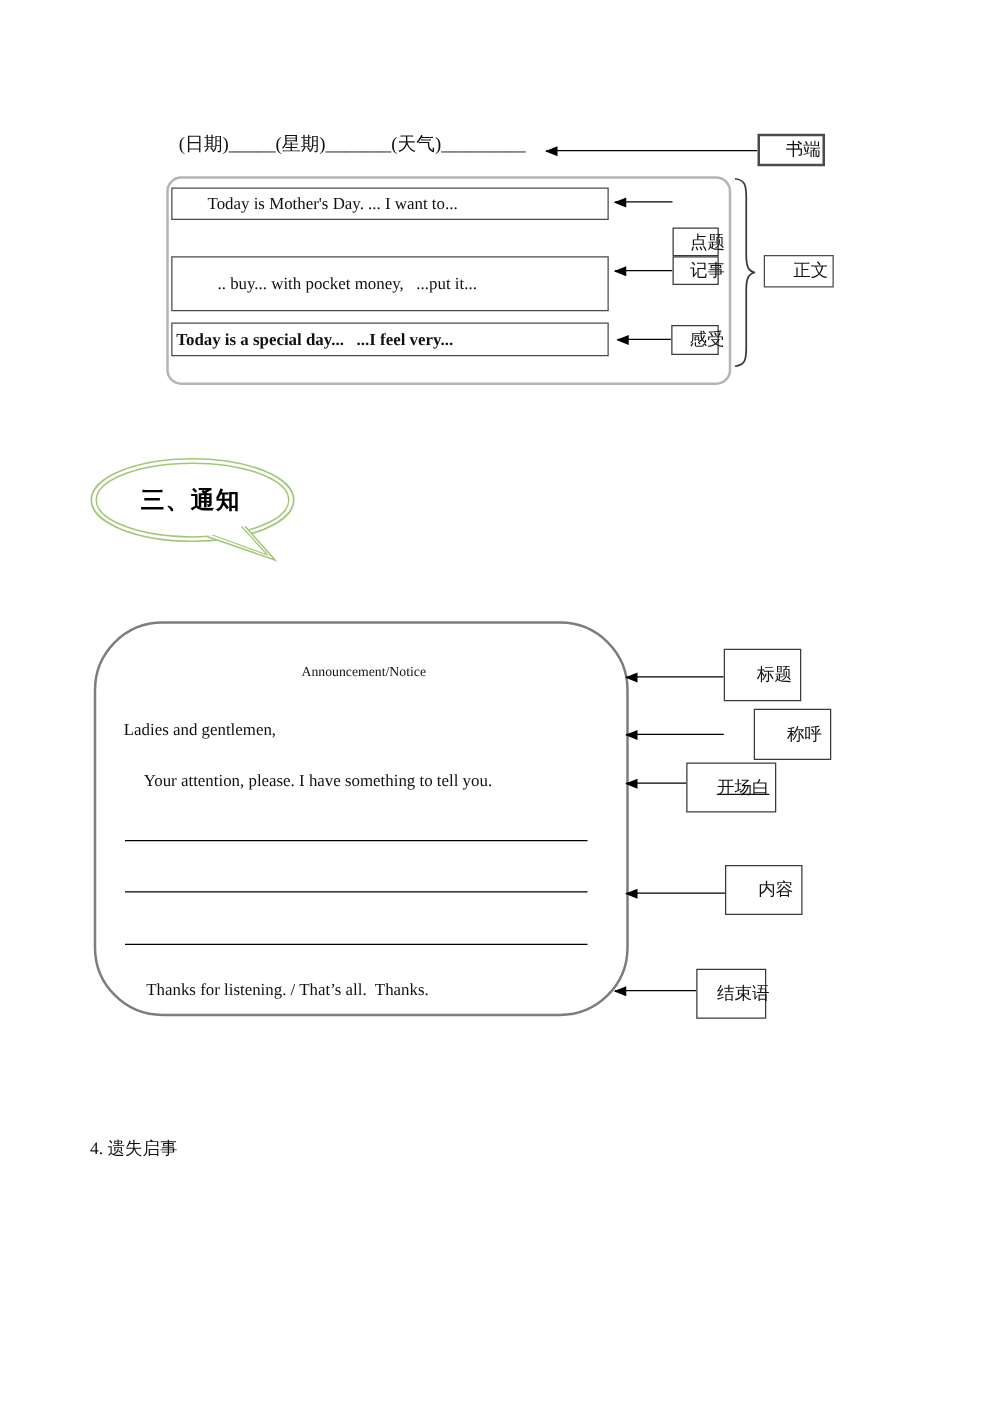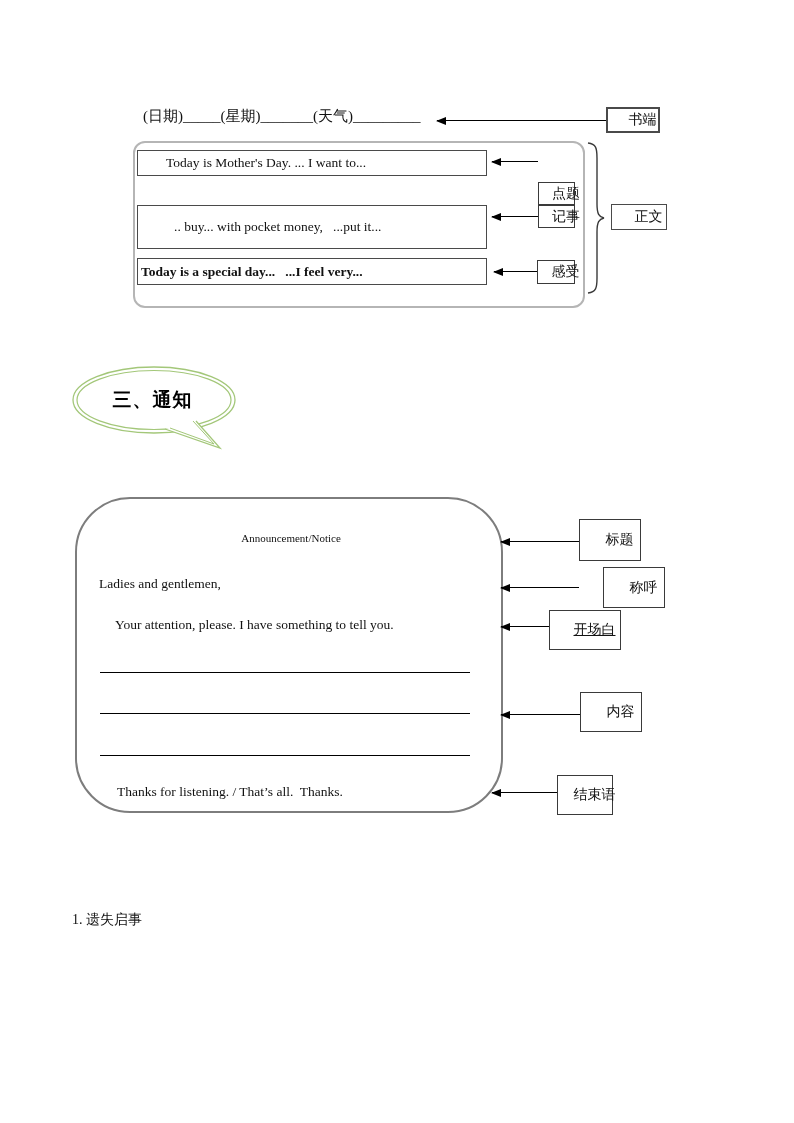--- a/index.html
+++ b/index.html
@@ -101,15 +101,15 @@
   <div class="abs harrow" style="left:501px;top:626px;width:66px;"></div>
   <div class="abs lblbox" style="left:549px;top:610px;width:72px;height:40px;text-decoration:underline;">开场白</div>
 
   <div class="abs harrow" style="left:501px;top:714px;width:79px;"></div>
   <div class="abs lblbox" style="left:580px;top:692px;width:62px;height:40px;">内容</div>
 
   <div class="abs harrow" style="left:492px;top:792px;width:65px;"></div>
   <div class="abs lblbox" style="left:557px;top:775px;width:56px;height:40px;">结束语</div>
 
 
-  <div class="abs txt" style="left:72px;top:911px;font-size:14px;">1. 遗失启事</div>
+  <div class="abs txt" style="left:72px;top:911px;font-size:14px;">4. 遗失启事</div>
 
 </div>
 
 </body></html>

